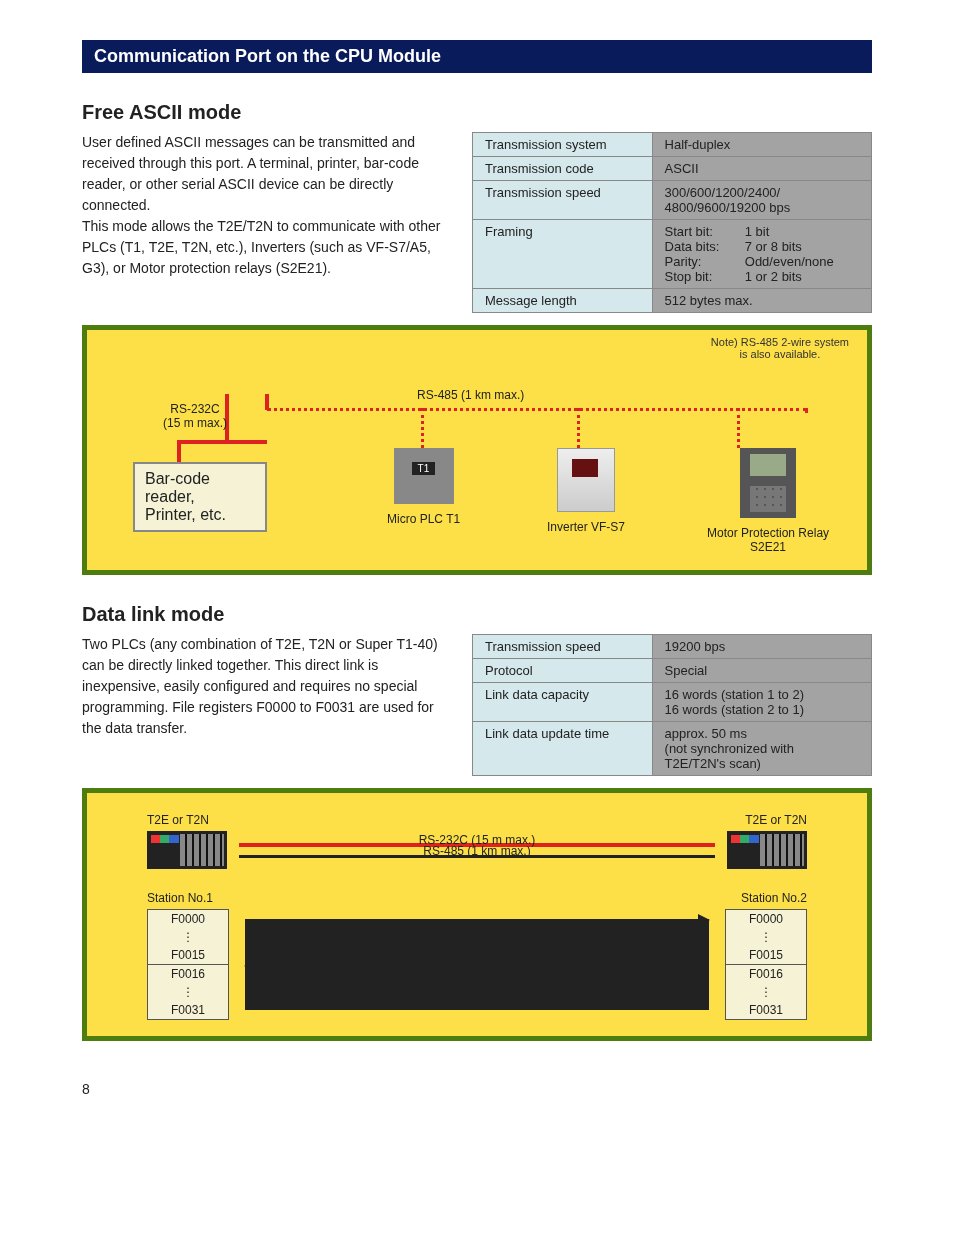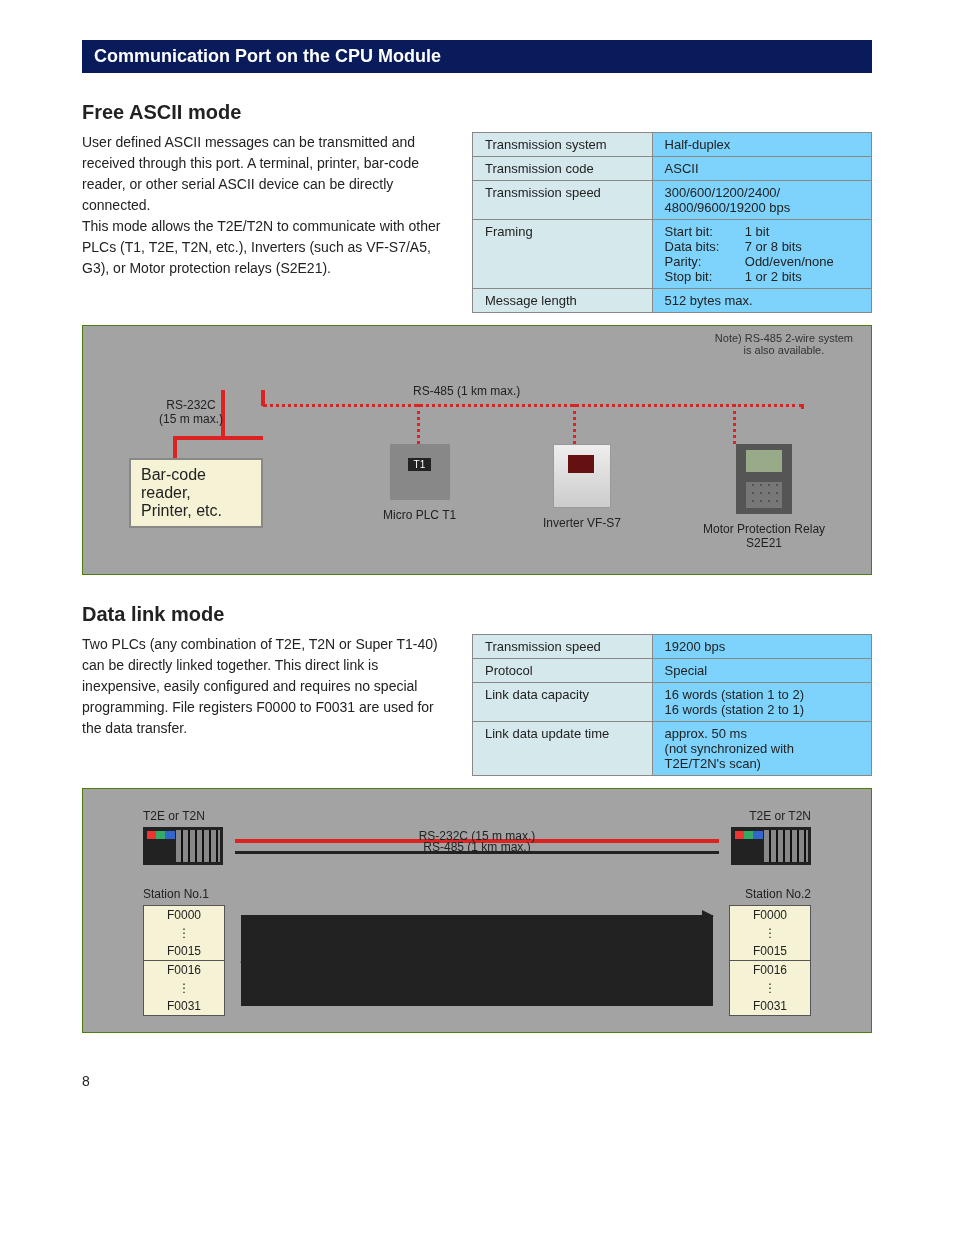--- a/index.html
+++ b/index.html
@@ -45,30 +45,30 @@
   .spec-table td {
     border: 1px solid #888;
     padding: 4px 12px;
     vertical-align: top;
   }
   .spec-table td:first-child {
     background: #d5e8ec;
     width: 45%;
   }
   .spec-table td:last-child {
-    background: #7dd3fc;
+    background: #a3a3a3;
   }
   .spec-table .framing-inner {
     display: grid;
     grid-template-columns: auto auto;
     column-gap: 0;
   }
   .diagram {
-    background: #a3a3a3;
-    border: 1px solid #4d7c0f;
+    background: #fde047;
+    border: 5px solid #4d7c0f;
     margin-top: 12px;
     position: relative;
     padding: 18px 20px 12px 20px;
     box-sizing: border-box;
   }
   .note {
     position: absolute;
     top: 6px;
     right: 18px;
     font-size: 11px;

